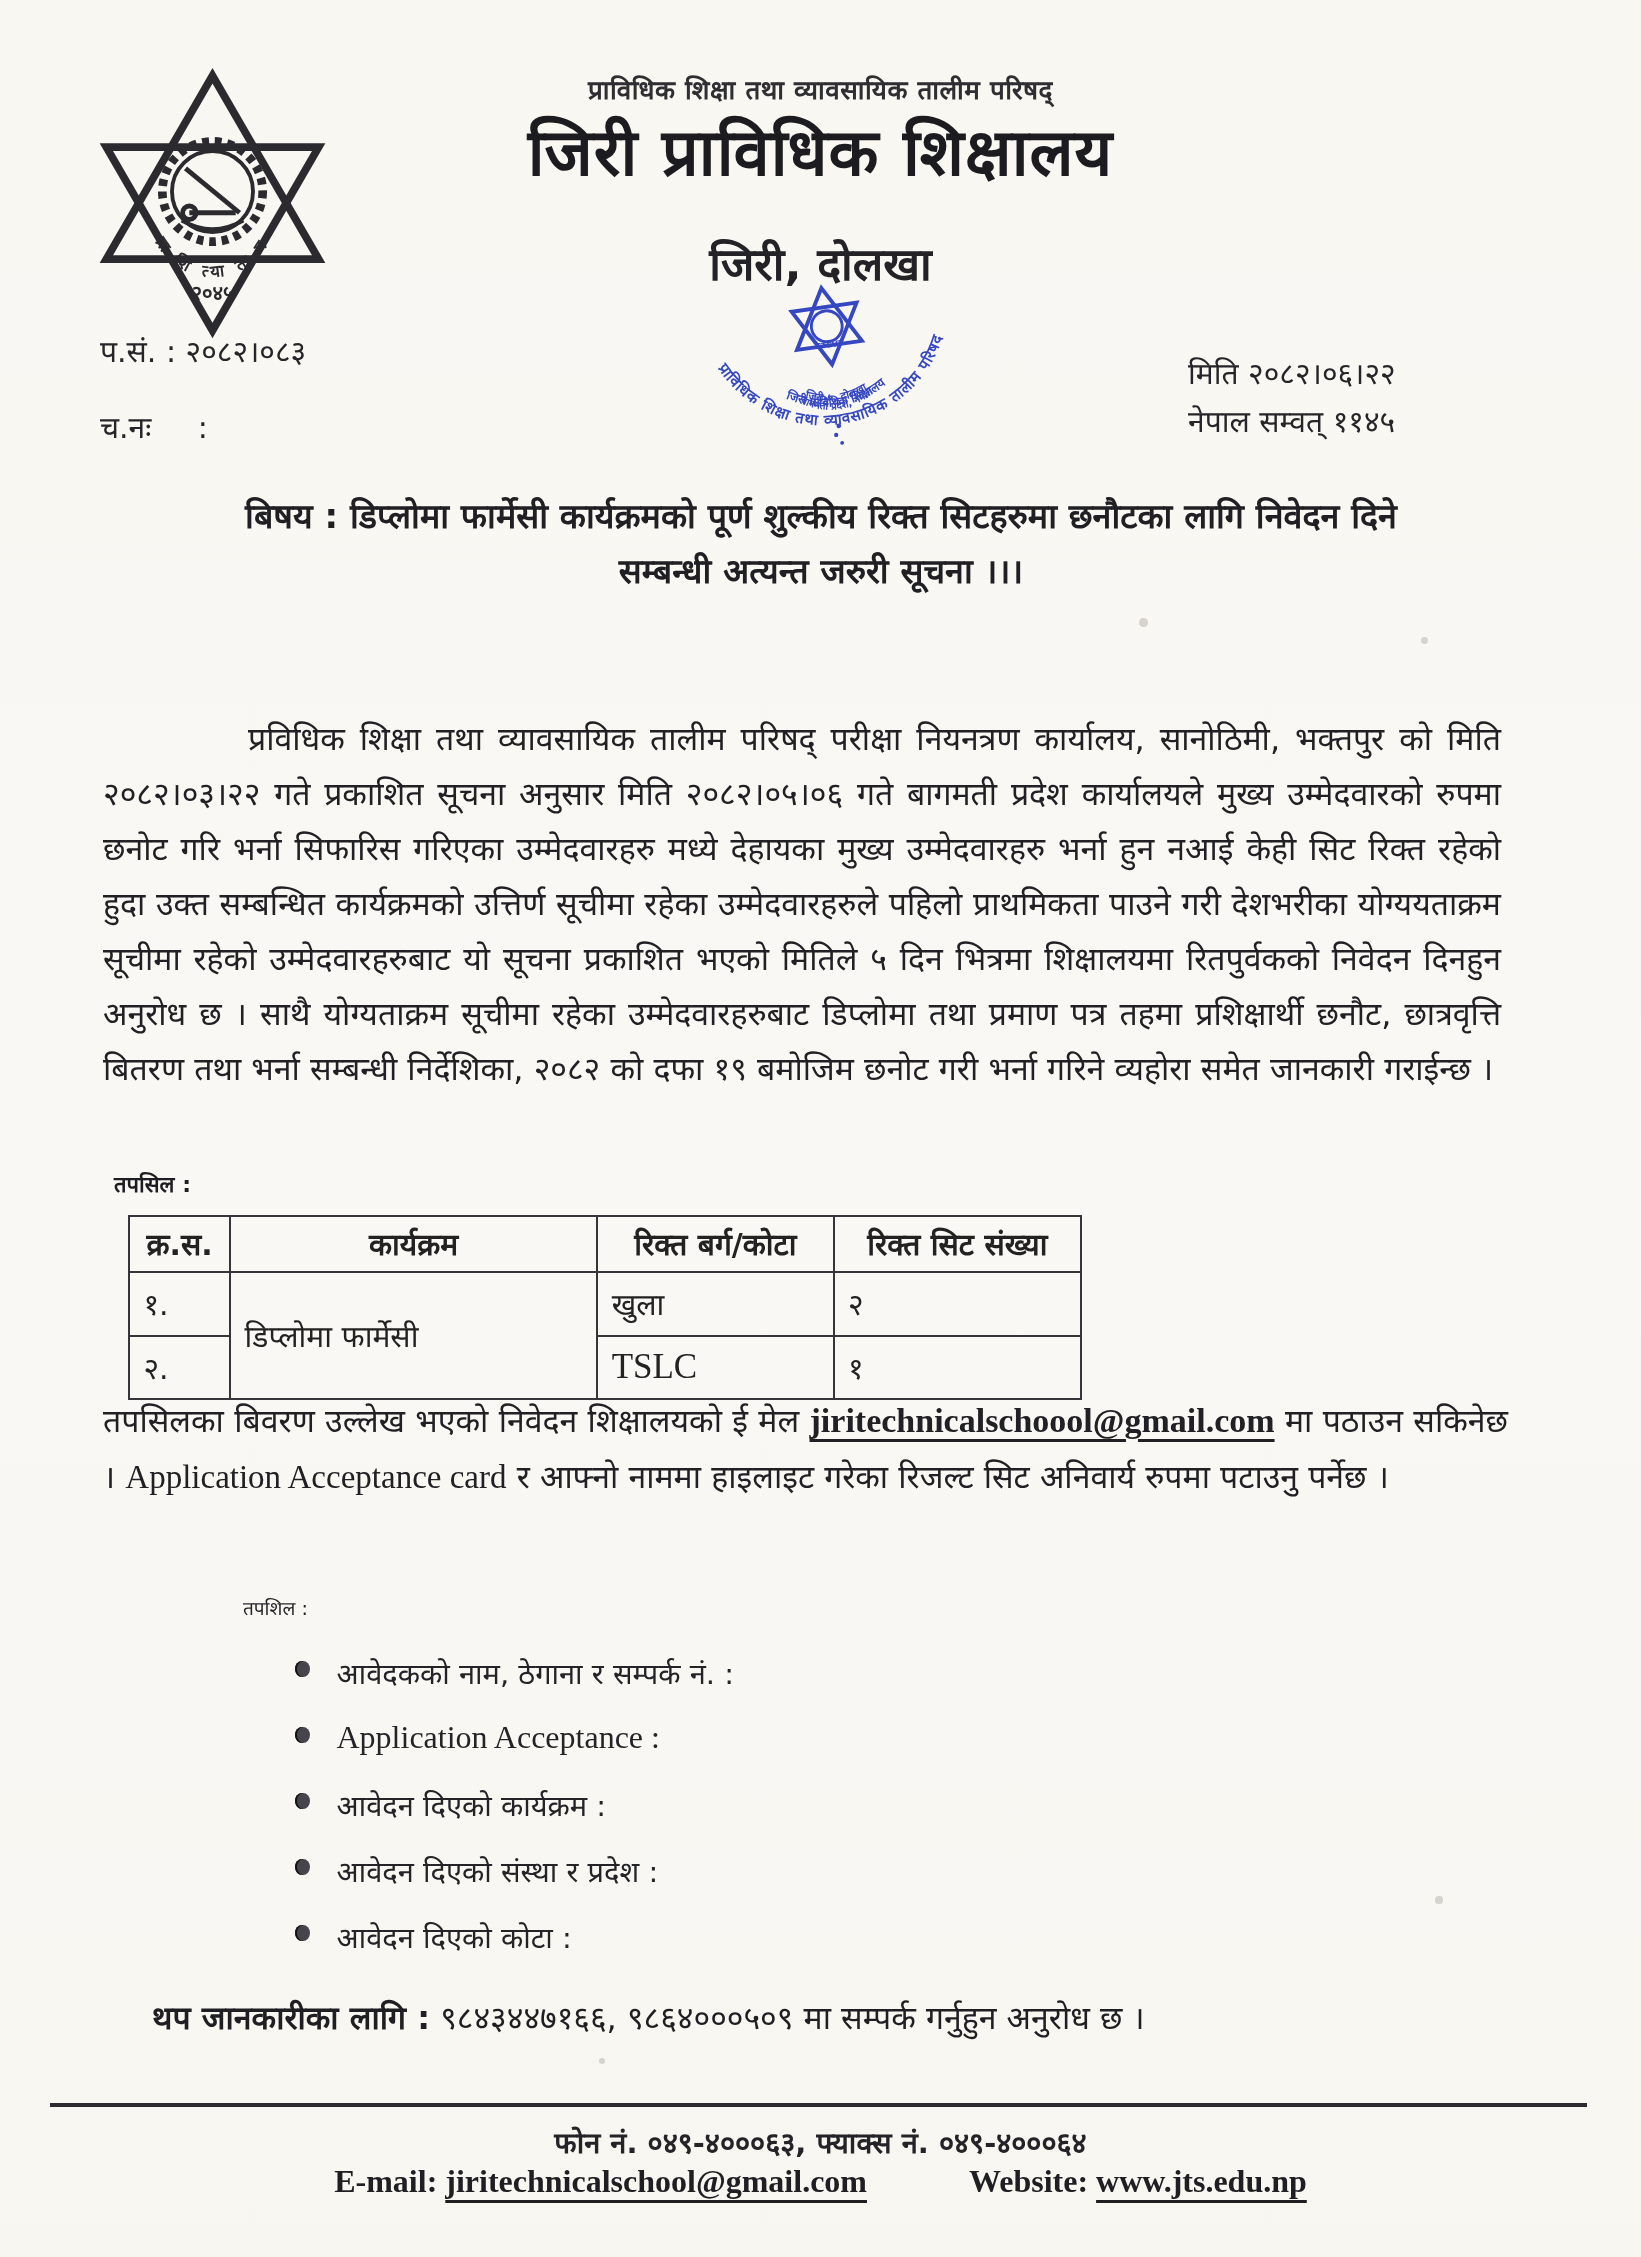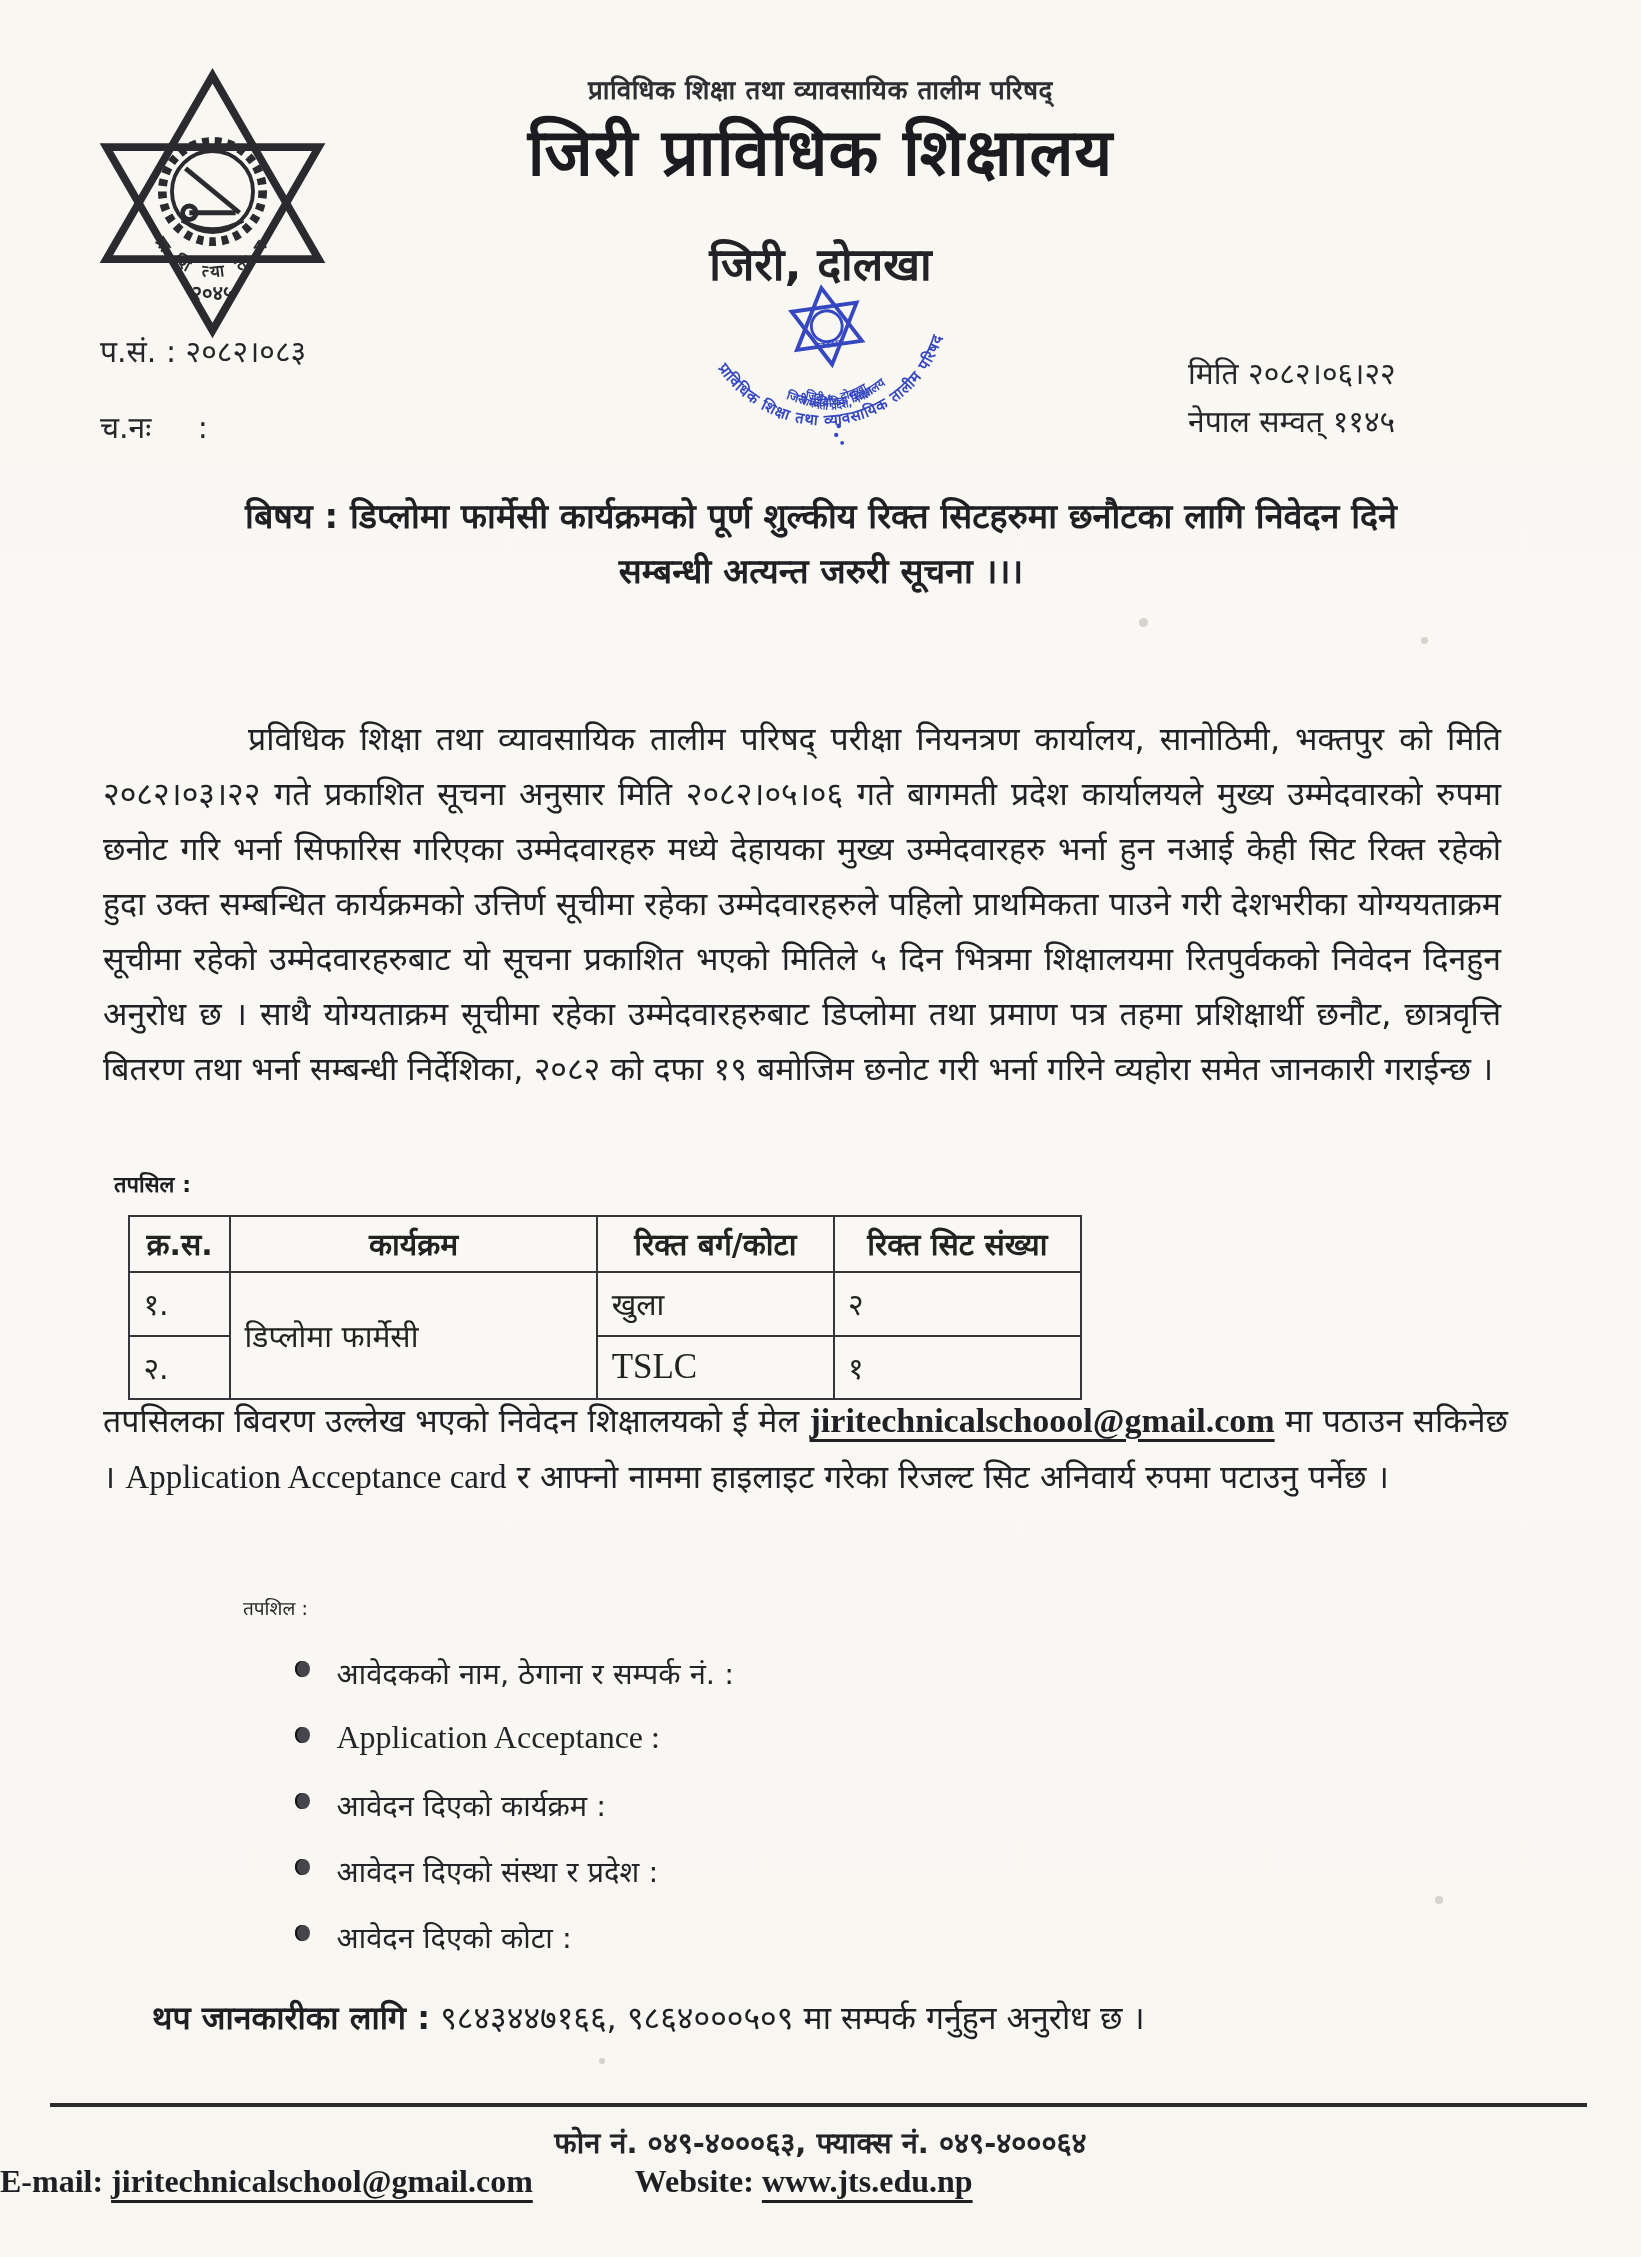--- a/index.html
+++ b/index.html
@@ -59,21 +59,21 @@
   .detail-item .txt{font-size:29px;color:#242428;}
   .detail-item.latin .txt{font-family:"Liberation Serif",serif;font-size:32px;}
 
   
   .contact-line{top:1995px;left:152px;font-size:32px;color:#1f1f23;}
   .contact-line b{font-weight:700;}
 
   
   .footer-rule{top:2103px;left:50px;width:1537px;height:3.9px;background:#2c2c30;}
   .footer-phone{top:2122px;font-size:29px;font-weight:700;color:#242428;}
-  .footer-links{top:2163px;left:0;right:0;display:flex;justify-content:flex-start;gap:102px;
+  .footer-links{top:2163px;left:0;right:0;display:flex;justify-content:center;gap:102px;
     font-family:"Liberation Serif",serif;font-weight:700;font-size:32px;color:#1f1f23;}
   .footer-links .u{text-decoration:underline;text-decoration-thickness:2.9px;text-underline-offset:7.7px;}
 </style>
 </head>
 <body>
 
 <div class="page">
 
   <div class="speck" style="left:1139px;top:618px;width:8.7px;height:8.7px;"></div>
   <div class="speck" style="left:1421px;top:637px;width:6.8px;height:6.8px;"></div>

